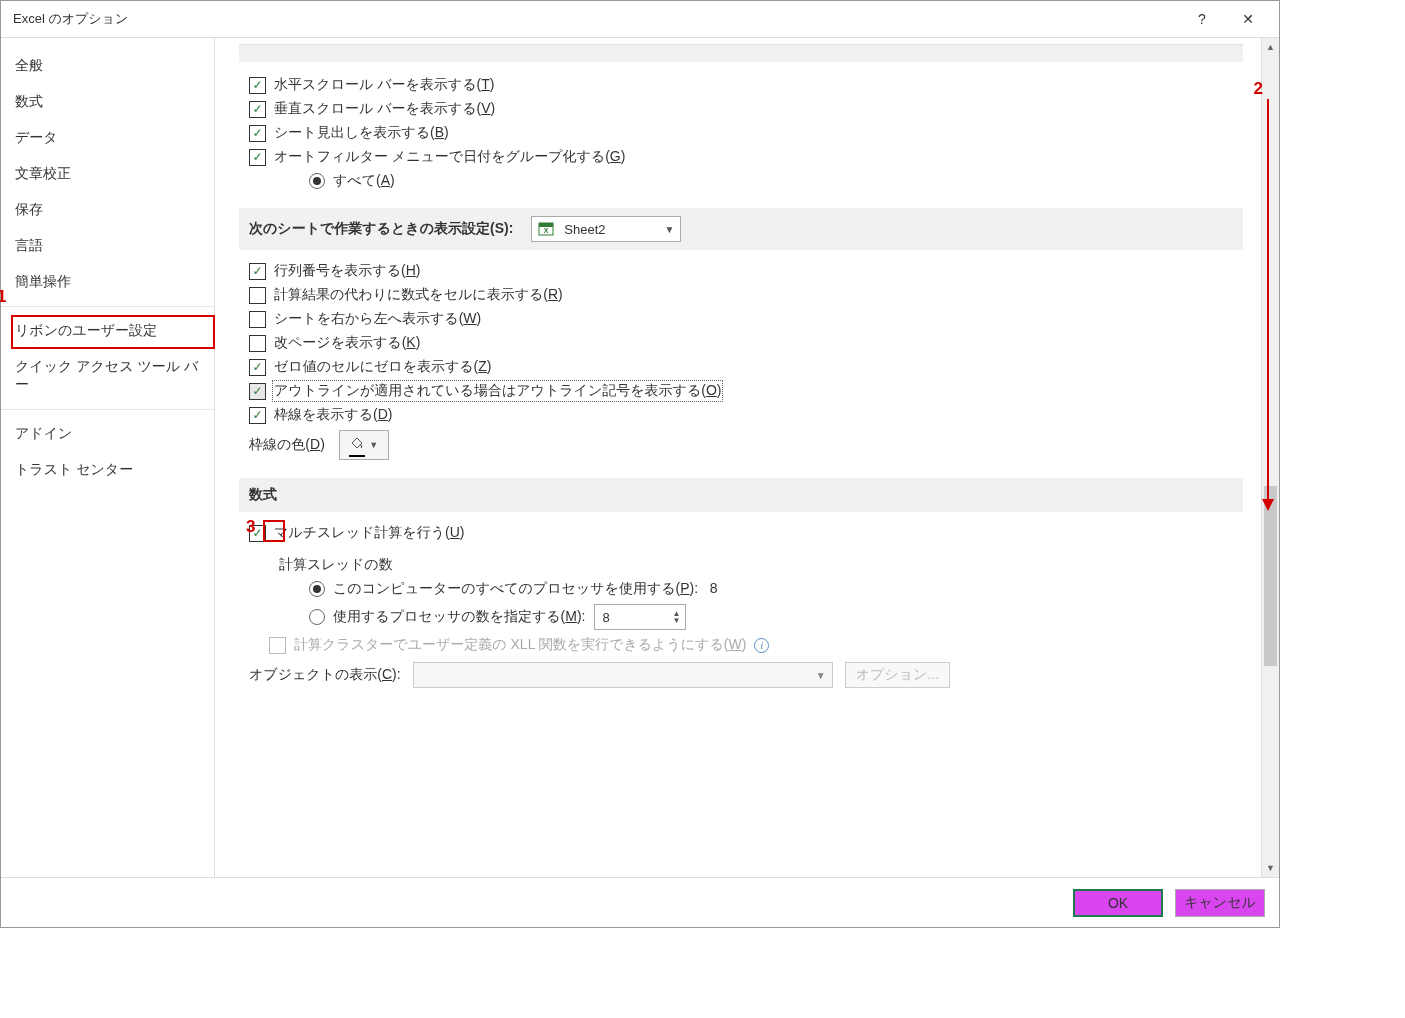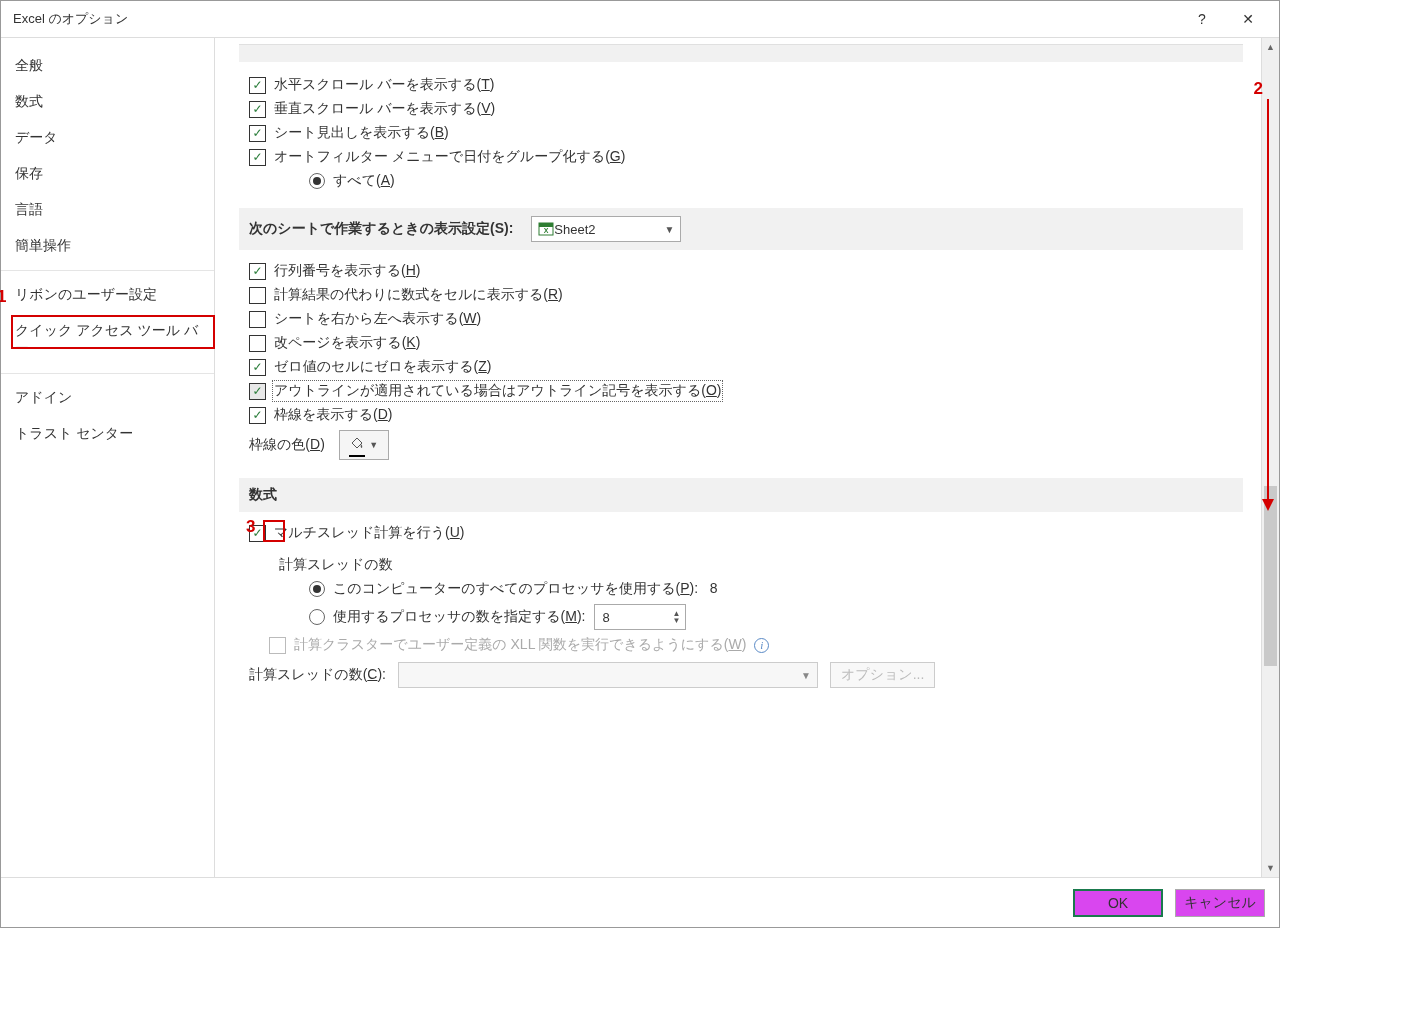--- a/index.html
+++ b/index.html
@@ -121,21 +121,21 @@
     align-items: center;
     gap: 18px;
   }
   .section-head .htxt { font-size: 14px; }
   .combo {
     border: 1px solid #aaa;
     background: #fff;
     height: 26px;
     display: flex; align-items: center;
     padding: 0 6px;
-    gap: 0;
+    gap: 10px;
     min-width: 150px;
     font-weight: normal;
   }
   .combo .sheet-icon {
     width: 16px; height: 16px;
     display: inline-flex; align-items: center; justify-content: center;
   }
   .combo .caret {
     margin-left: auto;
     font-size: 10px; color: #555;
@@ -266,20 +266,21 @@
     <div class="title">Excel のオプション</div>
     <div class="tbtn">?</div>
     <div class="tbtn">✕</div>
   </div>
 
   <div class="body">
     <div class="sidebar">
       <div class="nav-item">全般</div>
       <div class="nav-item">数式</div>
       <div class="nav-item">データ</div>
+      <div class="nav-item">文章校正</div>
       <div class="nav-item">保存</div>
       <div class="nav-item">言語</div>
       <div class="nav-item">簡単操作</div>
       <div class="nav-sep"></div>
       <div class="nav-item">リボンのユーザー設定</div>
       <div class="nav-item">クイック アクセス ツール バー</div>
       <div class="nav-sep"></div>
       <div class="nav-item">アドイン</div>
       <div class="nav-item">トラスト センター</div>
     </div>
@@ -401,21 +402,21 @@
           </div>
         </div>
 
         <div class="check-row" style="margin-left:30px">
           <div class="cb dim"></div>
           <span class="label dim"><span>計算クラスターでユーザー定義の XLL 関数を実行できるようにする(</span><span class="ul">W</span><span>)</span></span>
           <span class="info-icon">i</span>
         </div>
 
         <div class="cluster-row">
-          <span class="label"><span>計算スレッドの数(</span><span class="ul">C</span><span>):</span></span>
+          <span class="label"><span>オブジェクトの表示(</span><span class="ul">C</span><span>):</span></span>
           <div class="cluster-combo">
             <span></span>
               <span class="caret">▼</span>
           </div>
           <div class="opt-btn">オプション...</div>
         </div>
 
       </div>
 
       <div class="scrollbar">

